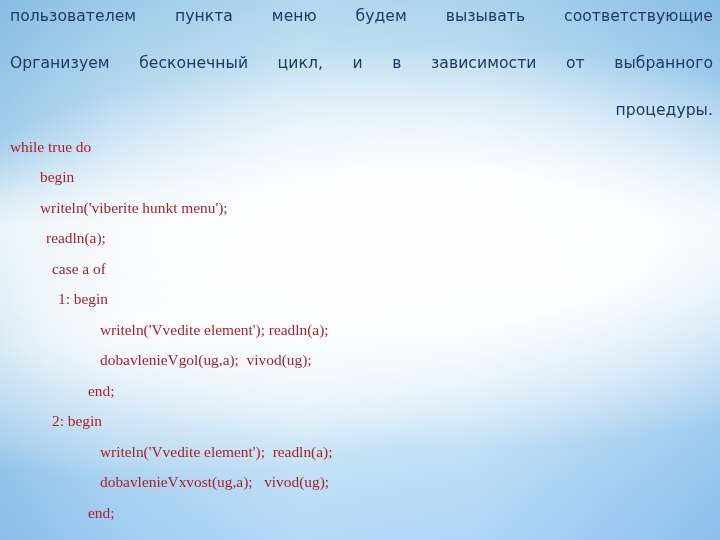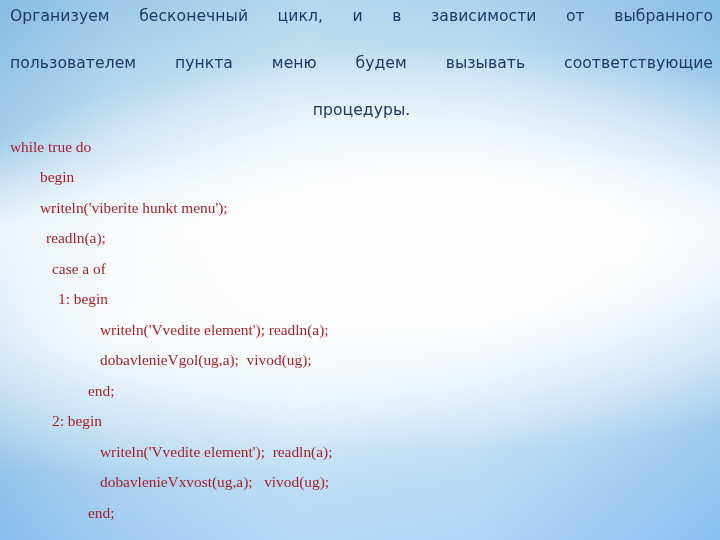--- a/index.html
+++ b/index.html
@@ -92,21 +92,21 @@
     text-align: justify;
   }
   #intro-paragraph .jline::after {
     content: "";
     display: inline-block;
     width: 100%;
     height: 0;
   }
   #intro-paragraph .lastline {
     display: block;
-    text-align: center;
+    text-align: right;
   }
 
   
   #code-block {
     margin-top: 9px;
     color: #a81f25;
     font-family: Liberation Serif, serif;
     font-size: 15.4px;
     line-height: 30.5px;
     white-space: pre;
@@ -119,21 +119,21 @@
 </head>
 <body>
 
 <div id="slide">
 
   <div id="glow-band"></div>
 
   <div id="content">
 
     <p id="intro-paragraph">
+      <span class="jline">пользователем пункта меню будем вызывать соответствующие</span>
       <span class="jline">Организуем бесконечный цикл, и в зависимости от выбранного</span>
-      <span class="jline">пользователем пункта меню будем вызывать соответствующие</span>
       <span class="lastline">процедуры.</span>
     </p>
 
     <div id="code-block"><span class="code-line" style="padding-left: 0px;">while true do</span><span class="code-line" style="padding-left: 30px;">begin</span><span class="code-line" style="padding-left: 30px;">writeln('viberite hunkt menu');</span><span class="code-line" style="padding-left: 36px;">readln(a);</span><span class="code-line" style="padding-left: 42px;">case a of</span><span class="code-line" style="padding-left: 48px;">1: begin</span><span class="code-line" style="padding-left: 90px;">writeln('Vvedite element'); readln(a);</span><span class="code-line" style="padding-left: 90px;">dobavlenieVgol(ug,a);  vivod(ug);</span><span class="code-line" style="padding-left: 78px;">end;</span><span class="code-line" style="padding-left: 42px;">2: begin</span><span class="code-line" style="padding-left: 90px;">writeln('Vvedite element');  readln(a);</span><span class="code-line" style="padding-left: 90px;">dobavlenieVxvost(ug,a);   vivod(ug);</span><span class="code-line" style="padding-left: 78px;">end;</span></div>
 
   </div>
 </div>
 
 </body></html>

